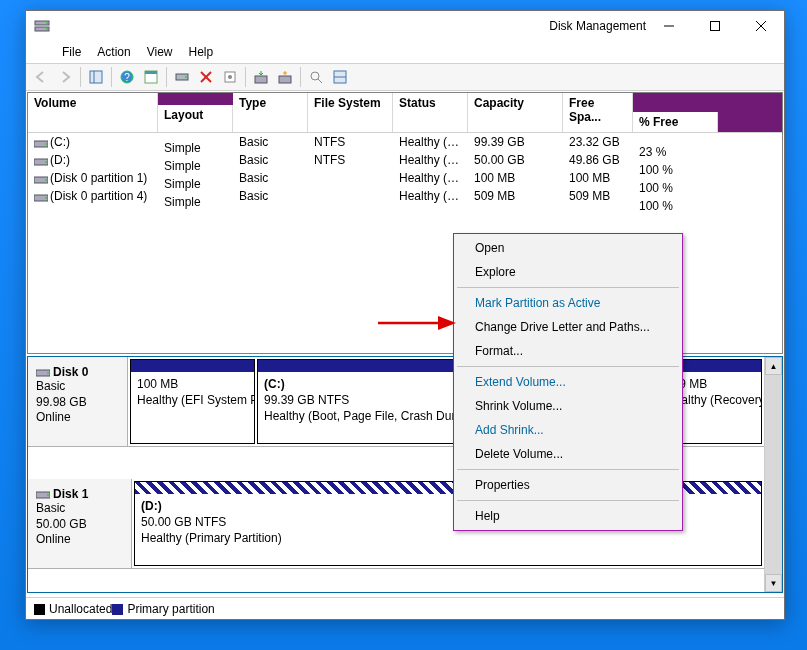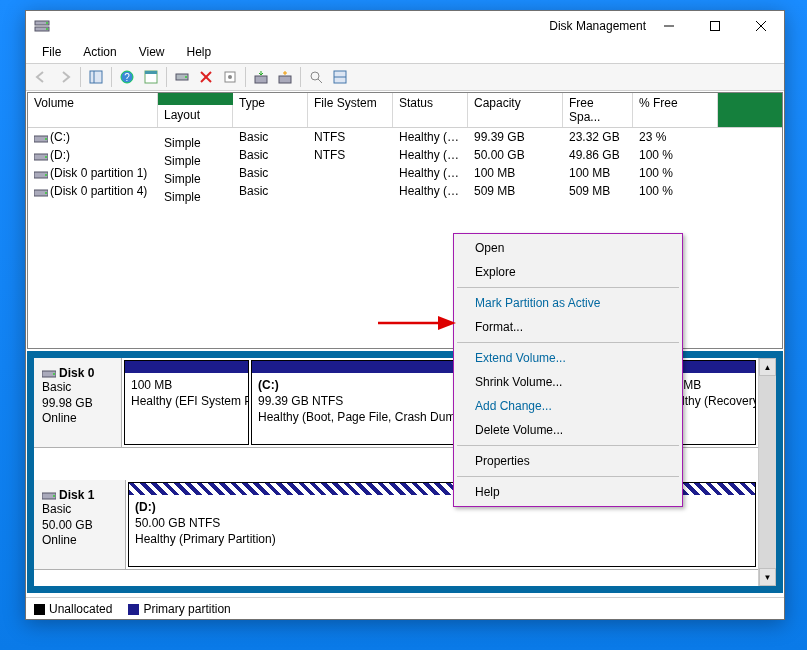--- a/index.html
+++ b/index.html
@@ -39,23 +39,24 @@
 .titlebar .win-controls { display:flex; }
 .titlebar .win-btn {
   width: 46px; height: 30px;
   display:flex; align-items:center; justify-content:center;
   font-family: "Segoe UI Symbol", sans-serif;
   font-size: 10px;
 }
 
 .menubar {
   display:flex;
-  gap: 6px;
+  gap: 0;
   padding: 2px 8px;
   height: 22px;
+  margin-left: 20px;
 }
 .menubar span { padding: 2px 8px; }
 
 .toolbar {
   display:flex;
   align-items:center;
   gap: 2px;
   height: 28px;
   border-top: 1px solid #d0d0d0;
   border-bottom: 1px solid #d0d0d0;
@@ -71,39 +72,40 @@
 }
 .toolbar .tb-btn.disabled { opacity: 0.35; }
 
 .vol-table {
   border: 1px solid #828282;
   margin: 1px;
   overflow: hidden;
 }
 .vol-table .header {
   display:flex;
-  background: #15803d;
+  background: #701a75;
   border-bottom: 1px solid #d0d0d0;
+  font-weight: bold;
 }
 .vol-table .header .th {
   padding: 3px 6px;
   border-right: 1px solid #d8d8d8;
   font-size: 12px;
   background: #fff;
 }
 .col-vol{width:130px;} .col-layout{width:75px;margin-top:12px;} .col-type{width:75px;}
 .col-fs{width:85px;} .col-status{width:75px;} .col-cap{width:95px;}
-.col-free{width:70px;} .col-pfree{width:85px;}
+.col-free{width:70px;} .col-pfree{width:85px;margin-top:19px;}
 .vol-table .body { min-height: 220px; background:#fff; }
 .vol-row { display:flex; height:18px; align-items:center; }
 .vol-row .td { padding: 0 6px; font-size:12px; white-space:nowrap; overflow:hidden; text-overflow:ellipsis;}
 .vol-row .td .disk-ic { display:inline-block; width:14px; height:10px; margin-right:2px; vertical-align:middle;}
 
 .disk-area {
-  border: 7px solid #0369a1;
+  border: 1px solid #0369a1;
   margin: 1px 1px 4px 1px;
   display:flex;
   flex: 1;
 }
 .disk-scroll { flex:1; overflow:hidden; }
 .disk-row {
   display:flex;
   border-bottom: 1px solid #b0b0b0;
   background:#fff;
 }
@@ -131,21 +133,20 @@
   background:#f0f0f0;
   border-left:1px solid #ccc;
   display:flex; flex-direction:column; justify-content:space-between;
 }
 .sb-btn { height:18px; background:#e4e4e4; border:1px solid #c0c0c0; display:flex; align-items:center; justify-content:center; font-size:8px;}
 
 .legend {
   height: 22px;
   display:flex; align-items:center;
   padding: 0 8px;
-  gap: 16px;
   border-top: 1px solid #d0d0d0;
   font-size:12px;
 }
 .legend .sw { width:11px; height:11px; display:inline-block; margin-right:4px; vertical-align:middle;}
 
 .context-menu {
   position:absolute;
   left: 453px;
   top: 233px;
   width: 230px;
@@ -415,25 +416,26 @@
     <span><span class="sw" style="background:#1c1c8c;"></span><span>Primary partition</span></span>
   </div>
 
 </div>
 
 <div class="context-menu" id="ctx">
     <div class="item">Open</div>
     <div class="item">Explore</div>
     <div class="msep"></div>
     <div class="item disabled">Mark Partition as Active</div>
+    <div class="item">Change Drive Letter and Paths...</div>
     <div class="item">Format...</div>
     <div class="msep"></div>
     <div class="item disabled">Extend Volume...</div>
     <div class="item">Shrink Volume...</div>
-    <div class="item disabled">Add Change...</div>
+    <div class="item disabled">Add Shrink...</div>
     <div class="item">Delete Volume...</div>
     <div class="msep"></div>
     <div class="item">Properties</div>
     <div class="msep"></div>
     <div class="item">Help</div>
   </div>
 
 <svg class="arrow">
   <line x1="0" y1="10" x2="64" y2="10" stroke="#d00" stroke-width="2.5"></line>
   <polygon points="78,10 60,3 60,17" fill="#d00"></polygon>

